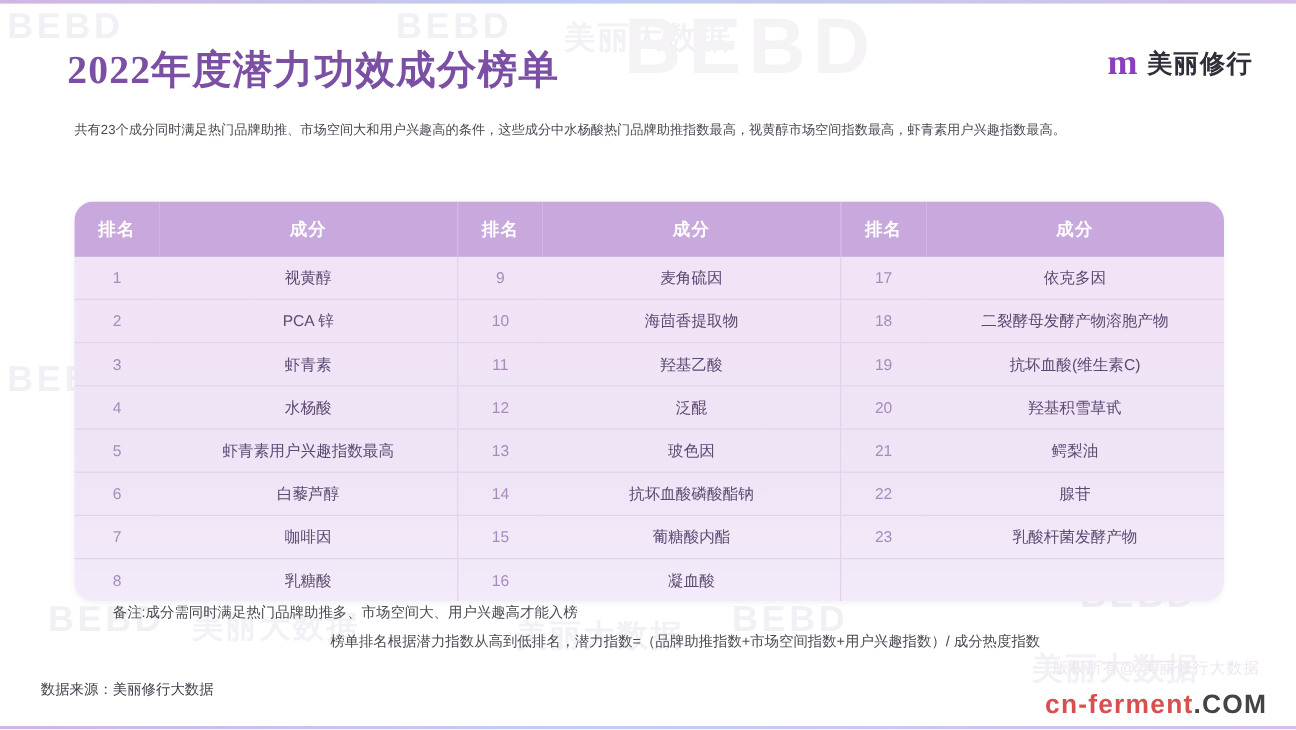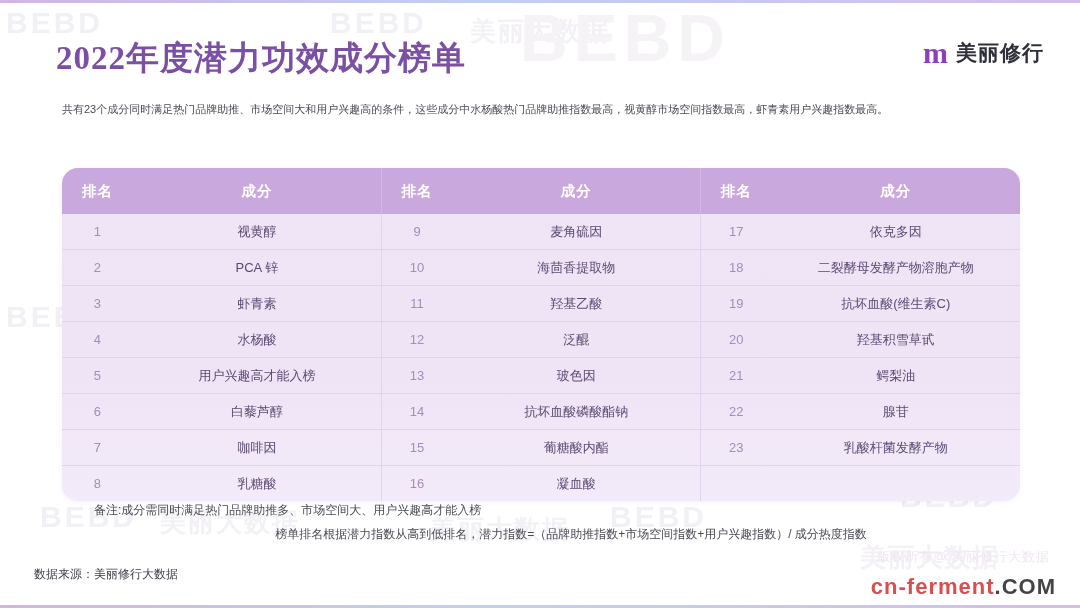--- a/index.html
+++ b/index.html
@@ -256,21 +256,21 @@
         <tr>
           <td class="rk">4</td>
           <td class="name">水杨酸</td>
           <td class="rk sep">12</td>
           <td class="name">泛醌</td>
           <td class="rk sep">20</td>
           <td class="name">羟基积雪草甙</td>
         </tr>
         <tr>
           <td class="rk">5</td>
-          <td class="name">用户兴趣高才能入榜</td>
+          <td class="name">虾青素用户兴趣指数最高</td>
           <td class="rk sep">13</td>
           <td class="name">玻色因</td>
           <td class="rk sep">21</td>
           <td class="name">鳄梨油</td>
         </tr>
         <tr>
           <td class="rk">6</td>
           <td class="name">白藜芦醇</td>
           <td class="rk sep">14</td>
           <td class="name">抗坏血酸磷酸酯钠</td>

